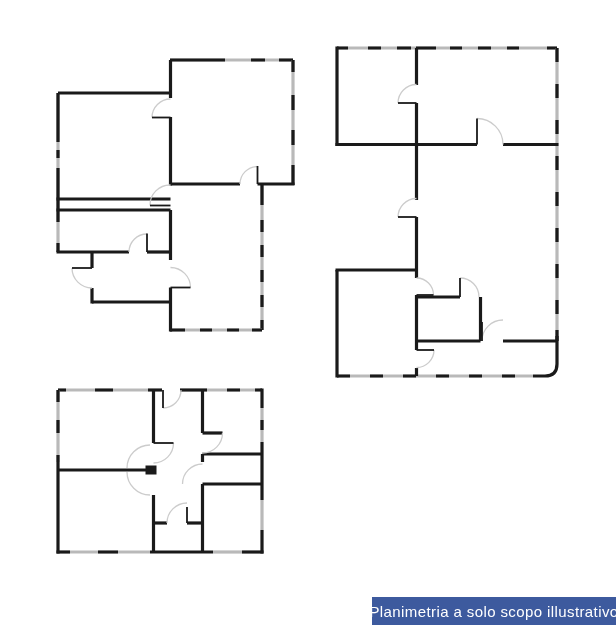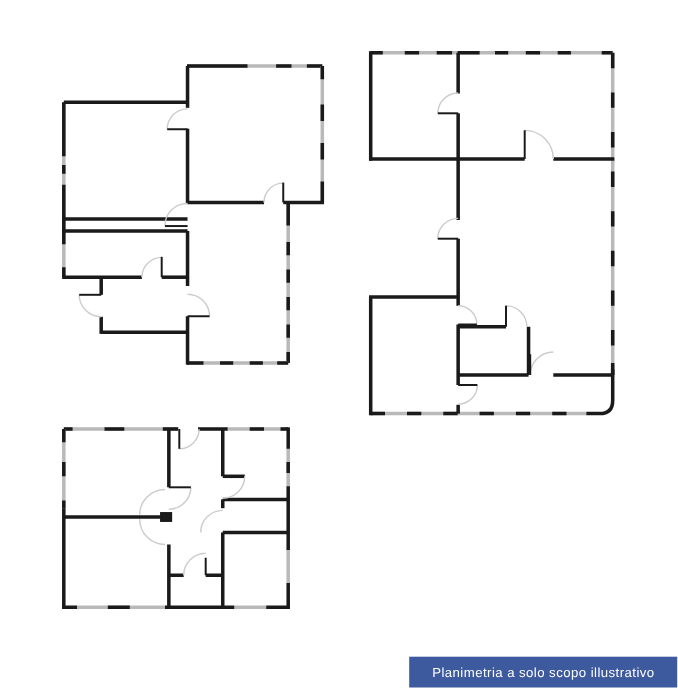--- a/index.html
+++ b/index.html
@@ -18,21 +18,21 @@
   .wd{stroke:var(--wall);stroke-width:3.2;fill:none;}
   
   .da{stroke:var(--arc);stroke-width:1.3;fill:none;}
   
   .dl{stroke:var(--wall);stroke-width:1.8;fill:none;}
   .cap{fill:var(--wall);}
   #disclaimer{
     position:absolute;left:372px;top:597px;width:244px;height:28px;
     background:var(--label_bg);color:var(--label_fg);
     display:flex;align-items:center;justify-content:center;
-    font-size:12px;letter-spacing:.4px;white-space:nowrap;
+    font-size:15px;letter-spacing:.4px;white-space:nowrap;
   }
 </style>
 </head>
 <body>
 
 <div id="stage">
 
   <svg width="616" height="626" viewBox="0 0 616 626">
 
     <g>

